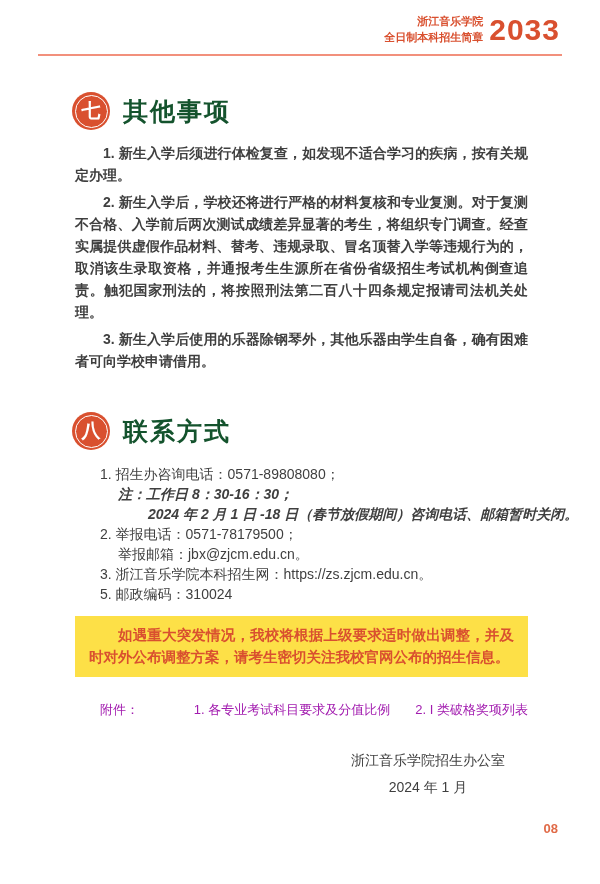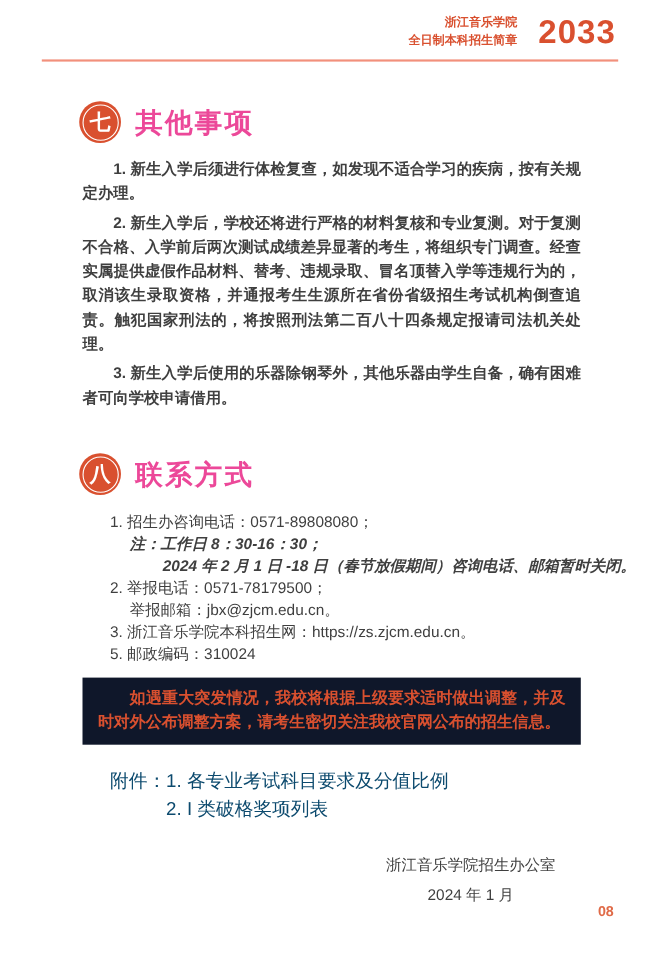--- a/index.html
+++ b/index.html
@@ -16,21 +16,21 @@
     overflow: hidden;
   }
 
   
   .header {
     position: absolute;
     top: 14px;
     right: 40px;
     display: flex;
     align-items: center;
-    gap: 19px;
+    gap: 6px;
   }
   .header-titles {
     text-align: right;
     color: #d9502f;
     font-size: 11px;
     font-weight: bold;
     line-height: 1.45;
   }
   .header-year {
     color: #d9502f;
@@ -70,21 +70,21 @@
     flex: 0 0 auto;
   }
   .badge::after {
     content: "";
     position: absolute;
     inset: 2.5px;
     border: 1.5px solid #ffffff;
     border-radius: 50%;
   }
   .section-title {
-    color: #ec4899;
+    color: #14532d;
     font-size: 25px;
     font-weight: bold;
     letter-spacing: 2px;
   }
 
   
   .sec-other { padding-top: 92px; }
   .paragraphs {
     margin: 12px 72px 0 75px;
     color: #3f3f3f;
@@ -107,40 +107,41 @@
     line-height: 20px;
   }
   .c-line { white-space: nowrap; }
   .c-line.ind1 { padding-left: 18px; }
   .c-line.ind2 { padding-left: 48px; }
   .c-line.bold { font-weight: bold; font-style: italic; }
 
   
   .notice {
     margin: 12px 72px 0 75px;
-    background: #0f172a;
+    background: #fde047;
     color: #d9502f;
     font-size: 14.5px;
     font-weight: bold;
     line-height: 22px;
     padding: 8px 14px 9px 14px;
     text-indent: 2em;
     text-align: justify;
   }
 
   
   .attachments {
     display: flex;
     margin: 20px 72px 0 100px;
-    color: #0c4a6e;
-    font-size: 17px;
+    color: #a21caf;
+    font-size: 13px;
     line-height: 26px;
+    justify-content: space-between;
   }
   .attachments .label { flex: 0 0 auto; }
-  .attachments .items { display: flex; flex-direction: column; }
+  .attachments .items { display: flex; flex-direction: row; gap: 25px; }
 
   
   .signature {
     margin: 24px 95px 0 auto;
     width: fit-content;
     text-align: center;
     color: #3f3f3f;
     font-size: 14px;
     line-height: 27px;
   }

